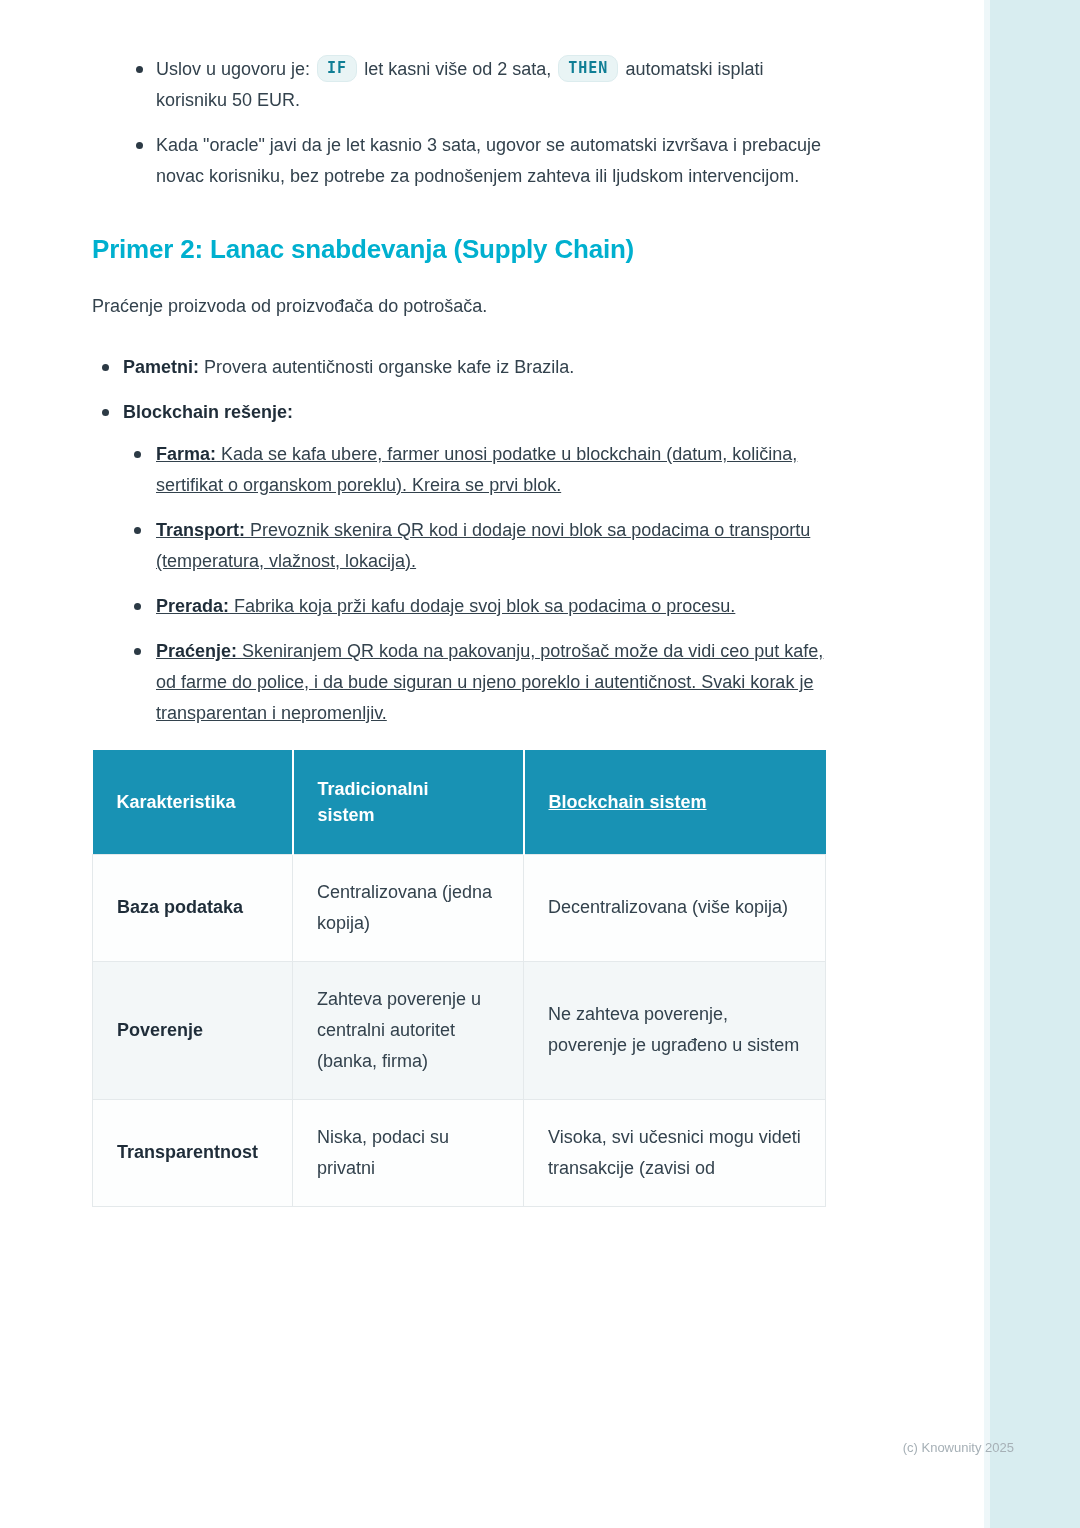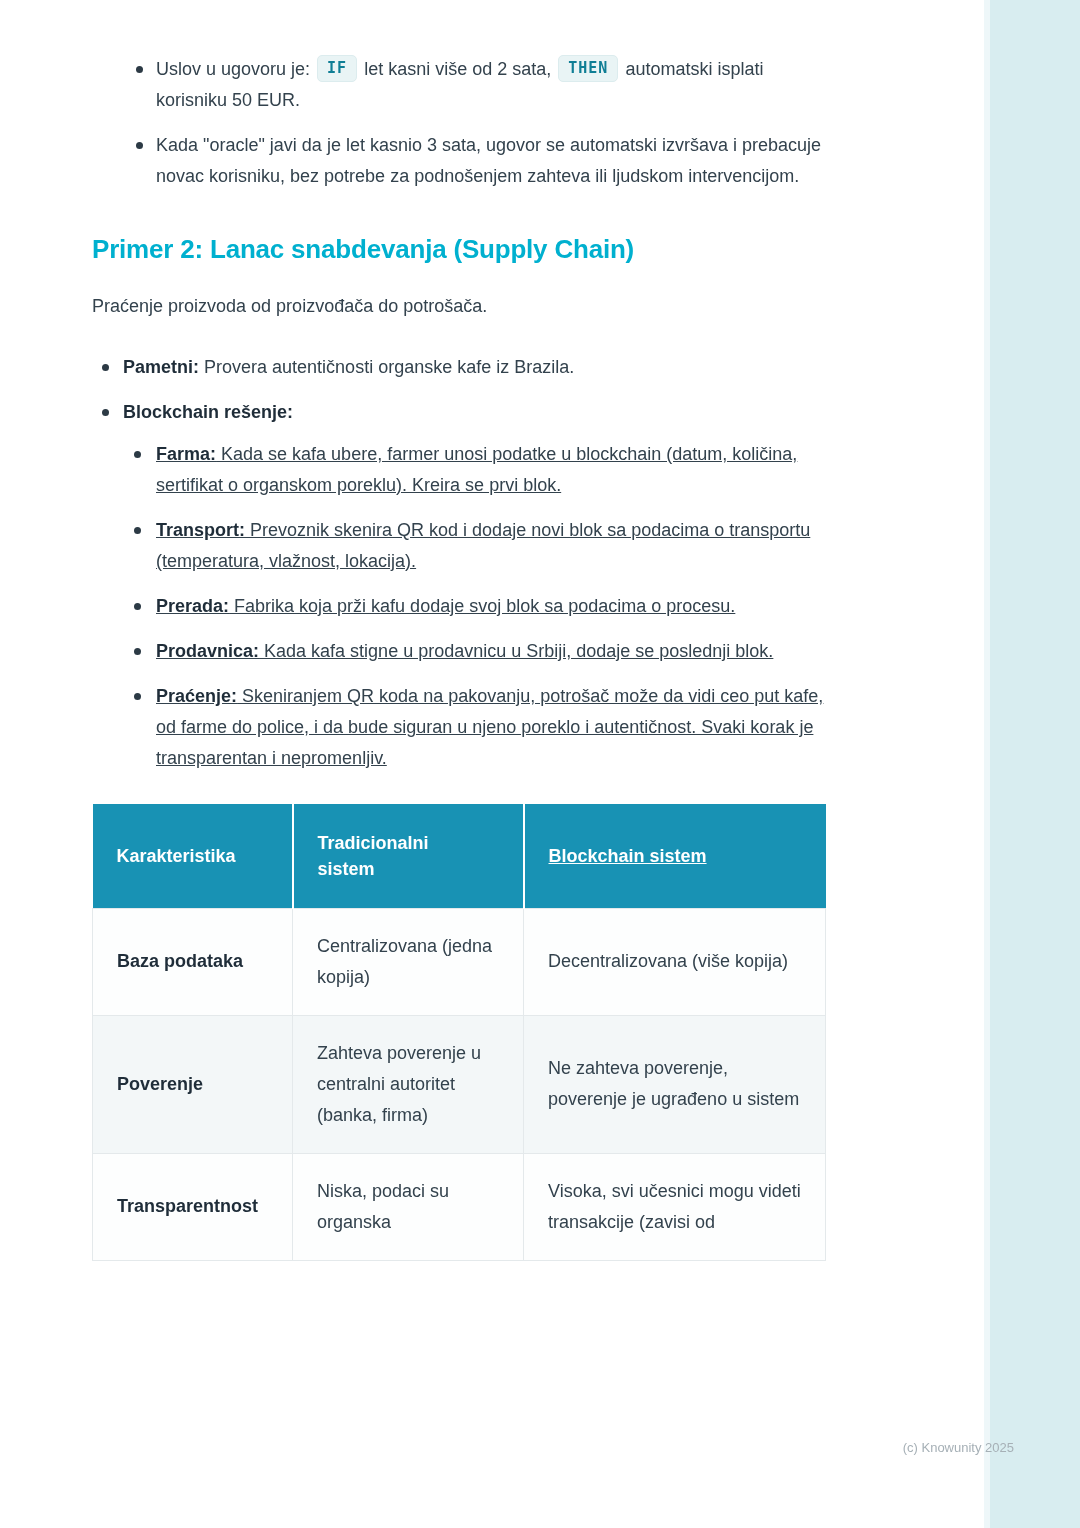--- a/index.html
+++ b/index.html
@@ -37,35 +37,35 @@
   ul.nested > li::before { left:11px; }
   b.lbl { font-weight:700; color:var(--text-strong,#1f2d39); }
   
   code.kw {
     display:inline-block;
     font-family:"DejaVu Sans Mono","Liberation Mono",monospace;
     font-size:15px; font-weight:700; letter-spacing:1px;
     color:var(--code-text,#0f7e95);
     background:var(--code-bg,#e9f4f5);
     border:1px solid #dcecee;
-    border-radius:5px;
+    border-radius:10px;
     padding:2px 9px 3px;
     line-height:20px;
     vertical-align:2px;
     margin:0 2px;
   }
   h2.section-title {
     margin-top:42px; margin-bottom:26px;
     font-size:26px; font-weight:700; letter-spacing:-0.2px;
     color:var(--accent,#00b0cf);
   }
   p.intro { font-size:18px; line-height:31px; margin-bottom:30px; }
   
   table.cmp {
-    width:733px; margin-top:30px;
+    width:733px; margin-top:21px;
     border-collapse:collapse; table-layout:fixed;
   }
   table.cmp th {
     background:var(--table-header-bg,#1892b4);
     color:#ffffff; font-size:18px; font-weight:700; text-align:left;
     height:104px; padding:0 20px 0 24px; vertical-align:middle;
     line-height:26px;
     border-right:2px solid #ffffff;
   }
   table.cmp th:last-child { border-right:none;text-decoration:underline; }
@@ -113,23 +113,20 @@
         <li>
           <b class="lbl">Farma:</b><span> Kada se kafa ubere, farmer unosi podatke u blockchain (datum, količina, sertifikat o organskom poreklu). Kreira se prvi blok.</span>
         </li>
         <li>
           <b class="lbl">Transport:</b><span> Prevoznik skenira QR kod i dodaje novi blok sa podacima o transportu (temperatura, vlažnost, lokacija).</span>
         </li>
         <li>
           <b class="lbl">Prerada:</b><span> Fabrika koja prži kafu dodaje svoj blok sa podacima o procesu.</span>
         </li>
         <li>
-          <b class="lbl">Prodavnica:</b><span> Kada kafa stigne u prodavnicu u Srbiji, dodaje se poslednji blok.</span>
-        </li>
-        <li>
           <b class="lbl">Praćenje:</b><span> Skeniranjem QR koda na pakovanju, potrošač može da vidi ceo put kafe, od farme do police, i da bude siguran u njeno poreklo i autentičnost. Svaki korak je transparentan i nepromenljiv.</span>
         </li>
       </ul>
     </li>
   </ul>
 
   <table class="cmp">
     <colgroup>
       <col style="width:200px">
       <col style="width:231px">
@@ -148,21 +145,21 @@
         <td>Centralizovana (jedna kopija)</td>
         <td>Decentralizovana (više kopija)</td>
       </tr>
       <tr class="alt">
         <td class="rowlabel">Poverenje</td>
         <td>Zahteva poverenje u centralni autoritet (banka, firma)</td>
         <td>Ne zahteva poverenje, poverenje je ugrađeno u sistem</td>
       </tr>
       <tr>
         <td class="rowlabel">Transparentnost</td>
-        <td>Niska, podaci su organska</td>
+        <td>Niska, podaci su privatni</td>
         <td>Visoka, svi učesnici mogu videti transakcije (zavisi od</td>
       </tr>
     </tbody>
   </table>
 
 </div>
 
 <div class="copyright">(c) Knowunity 2025</div>
 
 </body></html>

